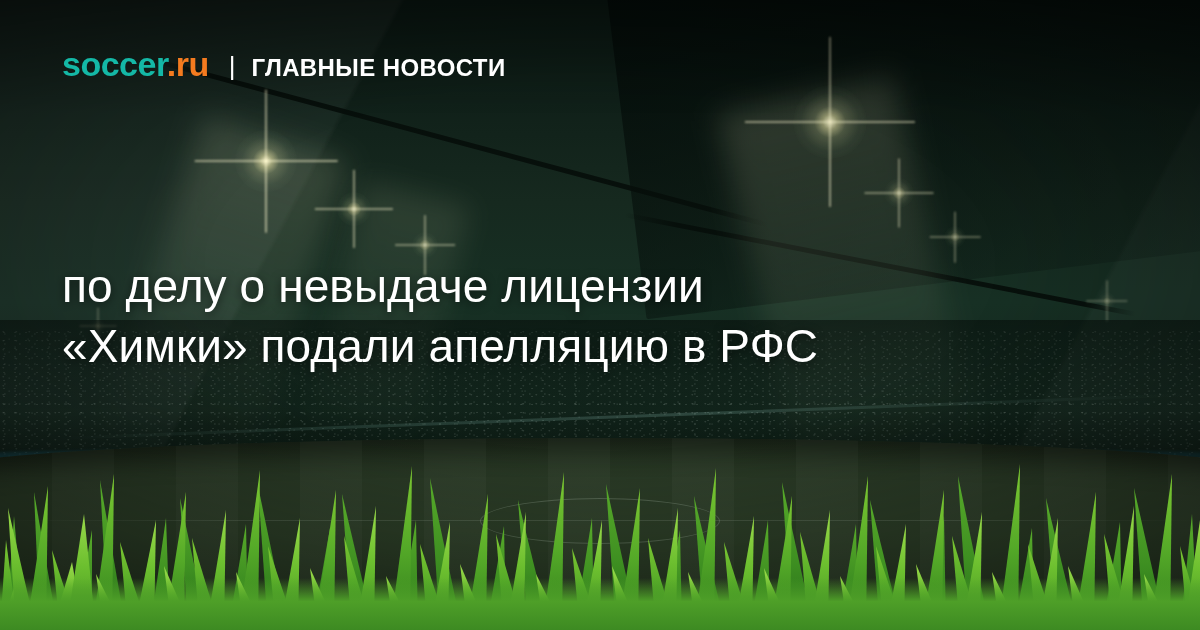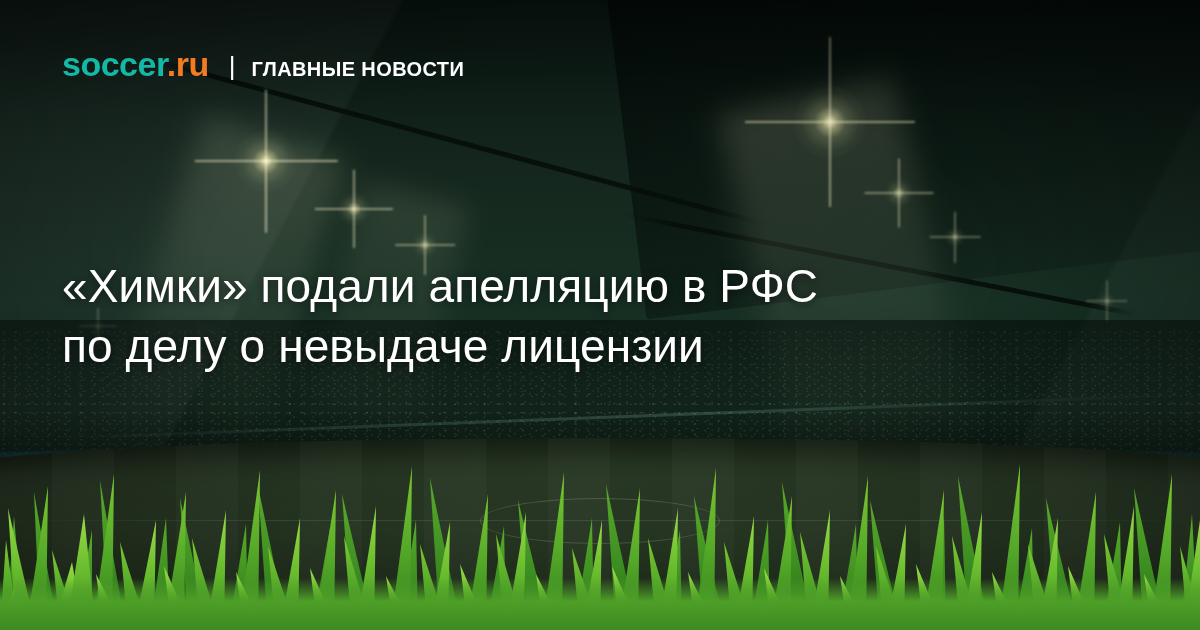--- a/index.html
+++ b/index.html
@@ -241,21 +241,21 @@
     display: inline-block;
     color: #ffffff;
     font-size: 26px;
     font-weight: 400;
     line-height: 1;
     margin: 0 16px 0 20px;
     transform: translateY(-1px);
   }
   .kicker {
     color: #ffffff;
-    font-size: 20px;
+    font-size: 24px;
     font-weight: bold;
     letter-spacing: 0.4px;
     line-height: 1;
     white-space: nowrap;
   }
 
   
   .headline {
     position: absolute;
     left: 62px;
@@ -309,22 +309,22 @@
 
   <div class="bg-layer vignette"></div>
 
   <div class="header">
     <div class="logo"><span class="soc">soccer</span><span class="ru">.ru</span></div>
     <span class="sep">|</span>
     <span class="kicker">ГЛАВНЫЕ НОВОСТИ</span>
   </div>
 
   <div class="headline">
+    <span class="ln">по делу о невыдаче лицензии</span>
     <span class="ln">«Химки» подали апелляцию в РФС</span>
-    <span class="ln">по делу о невыдаче лицензии</span>
   </div>
 
   <div class="grass">
     <svg viewBox="0 0 1200 210" preserveAspectRatio="none" aria-hidden="true">
       <defs>
         <linearGradient id="gA" x1="0" y1="0" x2="0" y2="1">
           <stop offset="0" stop-color="#9ada4a"></stop>
           <stop offset="0.45" stop-color="#6cbf2f"></stop>
           <stop offset="1" stop-color="#3f8d22"></stop>
         </linearGradient>

